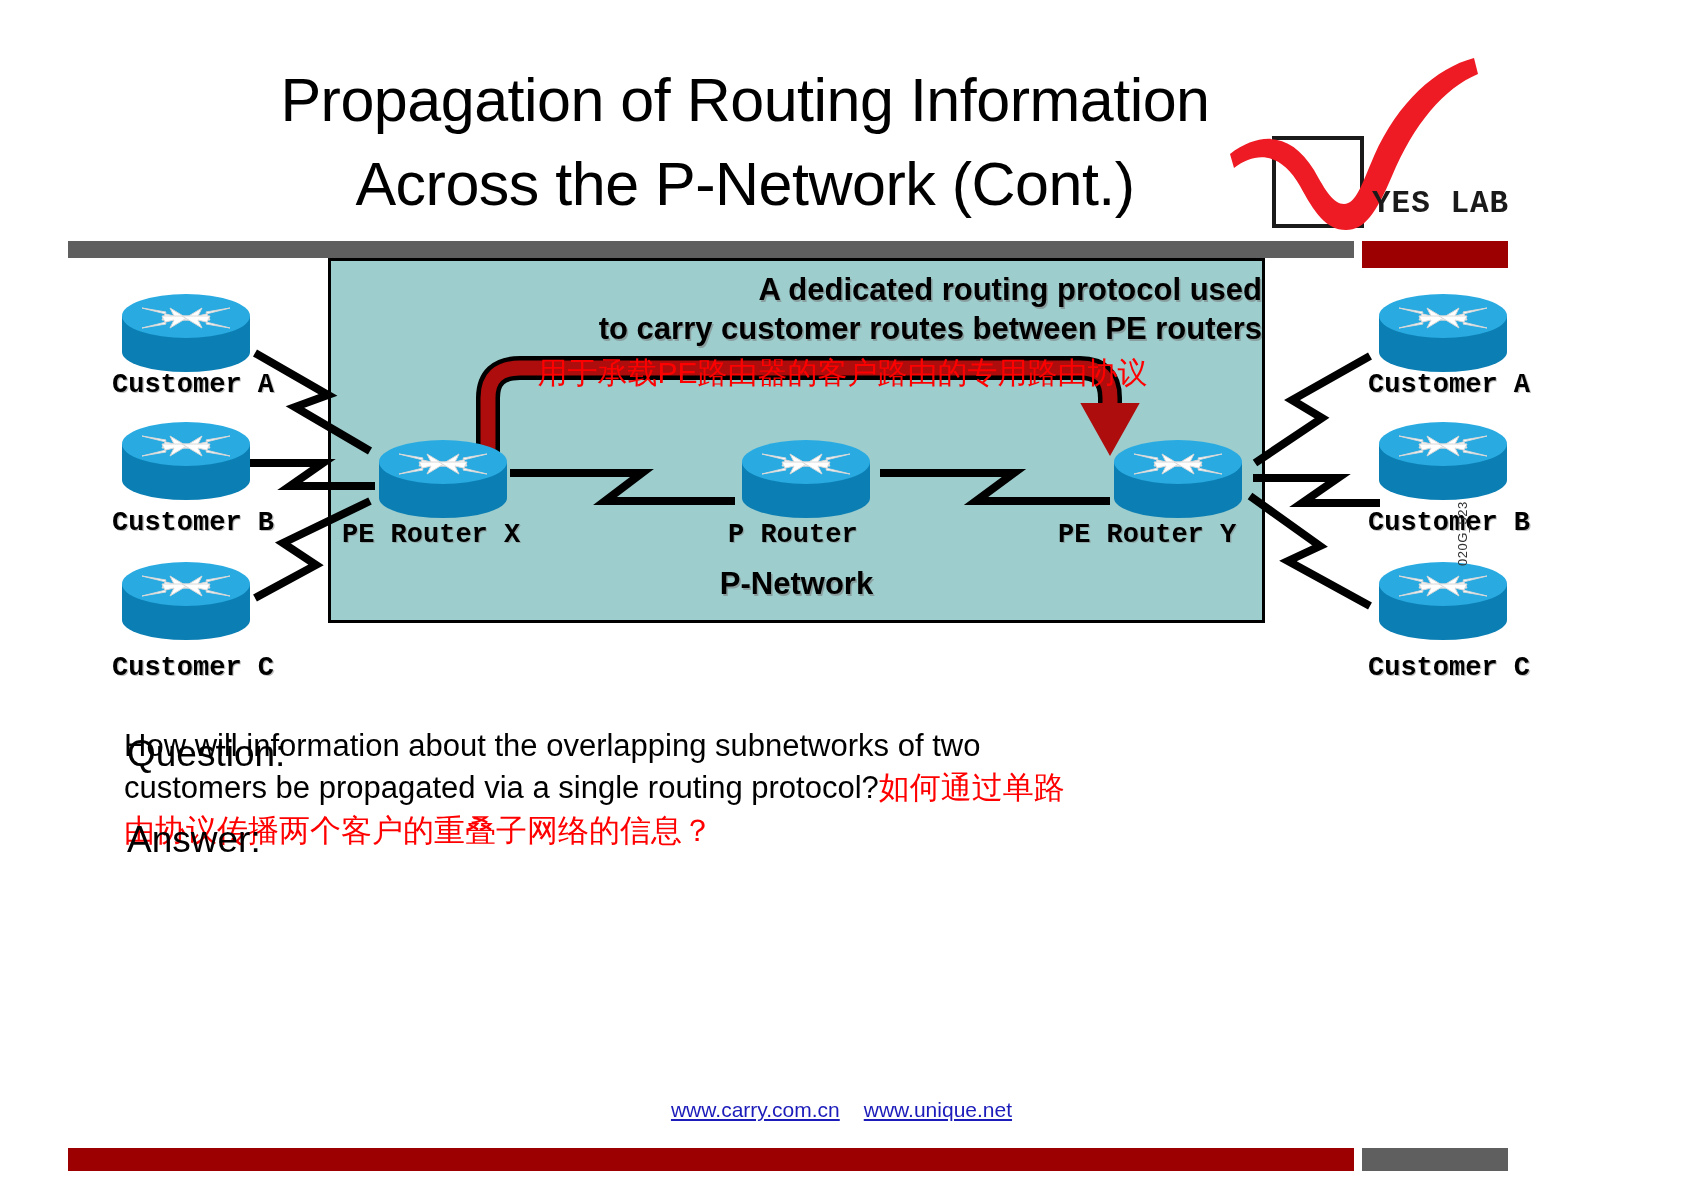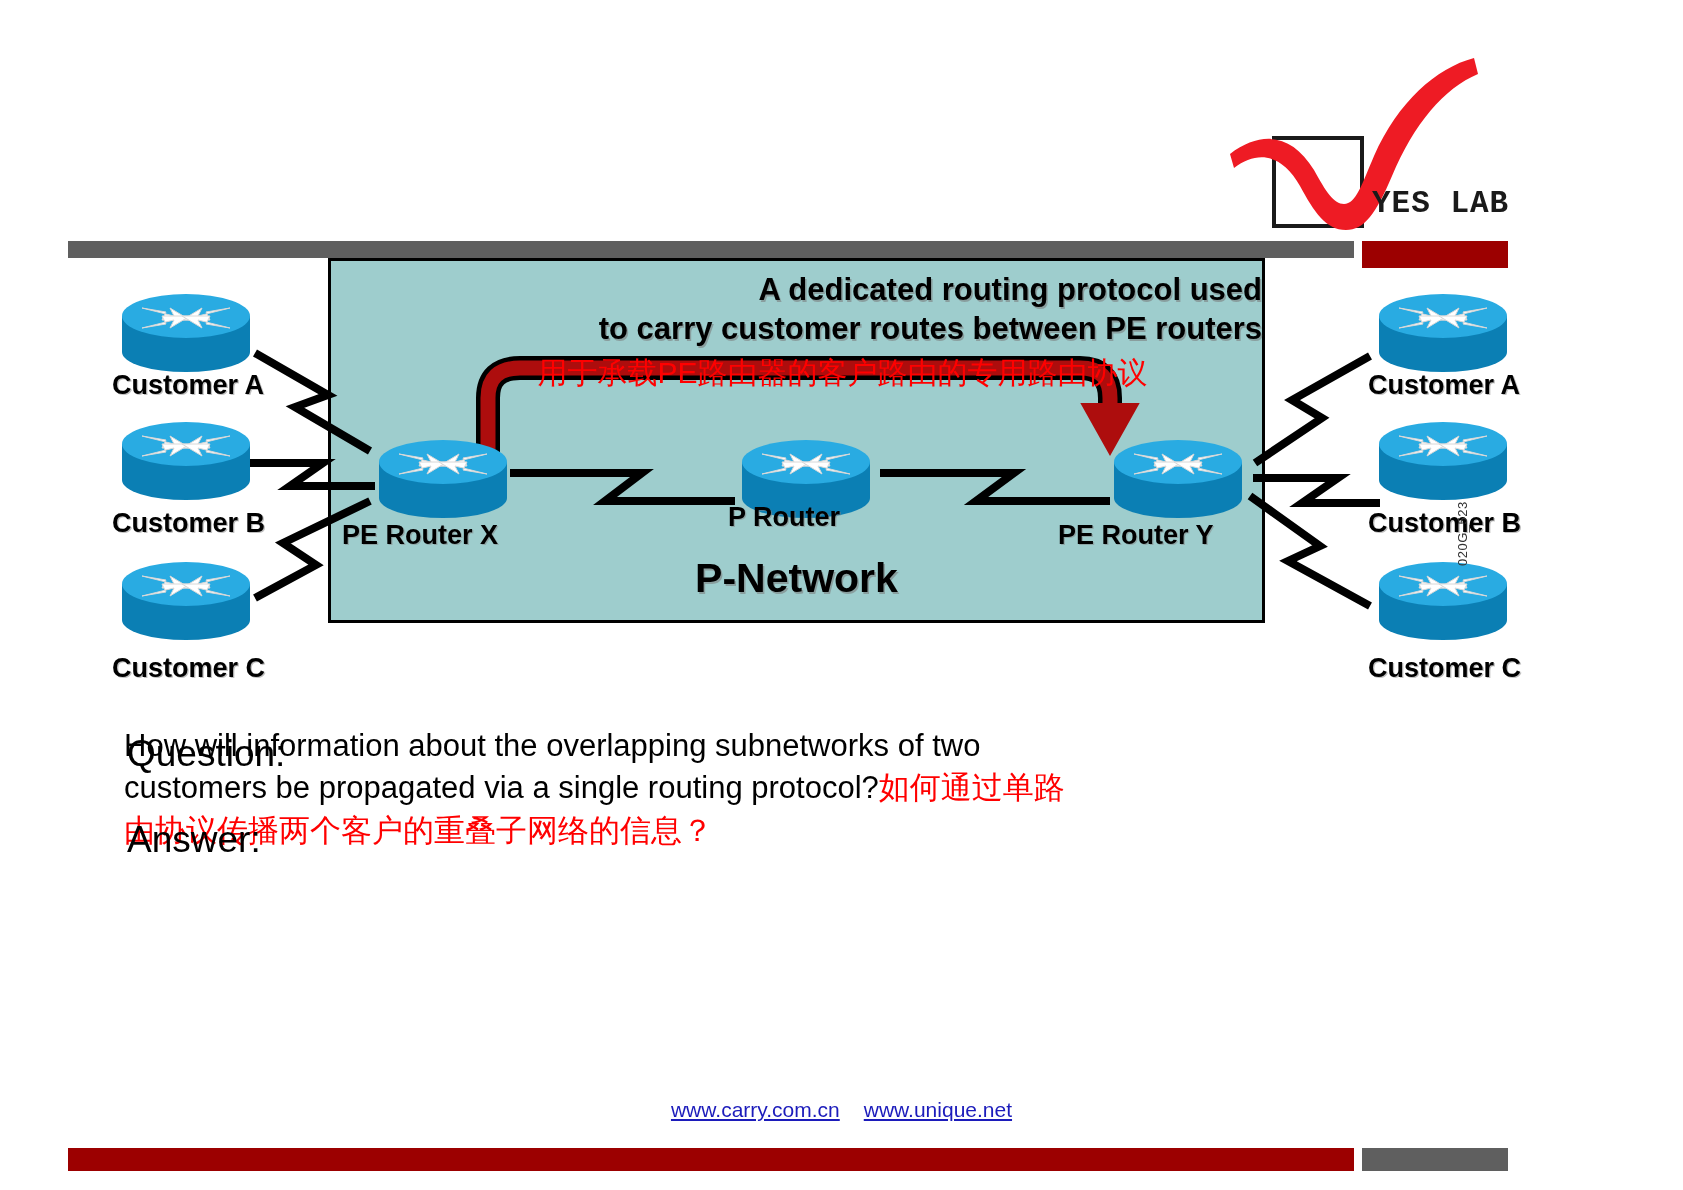--- a/index.html
+++ b/index.html
@@ -117,37 +117,37 @@
     color: #ff0000;
     font-family: "Liberation Sans", sans-serif;
     z-index: 6;
     white-space: nowrap;
   }
   .pnet-label {
     position: absolute;
     left: 0; bottom: 18px;
     width: 100%;
     text-align: center;
-    font-size: 41px;
+    font-size: 31px;
     font-weight: bold;
     color: #000000;
     font-family: "Liberation Sans", sans-serif;
     text-shadow: 1.5px 1.5px 0 rgba(120,120,120,0.55);
   }
 
   
   .router { position: absolute; width: 136px; height: 84px; }
   .router svg { display: block; width: 136px; height: 84px; }
 
   .node-label {
     position: absolute;
     font-size: 27px;
     font-weight: bold;
     color: #000000;
-    font-family: Liberation Sans, sans-serif;
+    font-family: Liberation Mono, monospace;
     white-space: nowrap;
     text-shadow: 1.2px 1.2px 0 rgba(130,130,130,0.5);
   }
 
   .links-svg {
     position: absolute;
     left: 0; top: 0;
     width: 1545px; height: 445px;
     overflow: visible;
     pointer-events: none;
@@ -218,20 +218,24 @@
     left: 1362px; top: 1148px;
     width: 146px; height: 23px;
     background: #5f5f5f;
   }
 </style>
 </head>
 <body>
 
 <div id="slide">
 
+  <div class="title-block">
+    <span class="title-line">Propagation of Routing Information</span>
+    <span class="title-line">Across the P-Network (Cont.)</span>
+  </div>
 
   <div class="logo">
     <div class="logo-box"></div>
     <svg class="logo-check" width="260" height="175" viewBox="0 0 260 175">
       <path d="M8 96 C 40 72, 70 76, 92 112 C 104 134, 112 146, 122 146 C 134 146, 140 126, 152 98 C 176 44, 214 10, 252 0 L 256 16 C 222 30, 192 66, 170 118 C 154 156, 142 172, 124 172 C 104 172, 92 154, 78 128 C 60 96, 36 92, 12 110 Z" fill="#ee1b24"></path>
     </svg>
     <div class="logo-text">YES LAB</div>
   </div>
 
   <div class="bar-grey-top"></div>
@@ -356,21 +360,21 @@
           <rect x="4" y="26" width="128" height="36" fill="#0b7fb4"></rect>
           <ellipse cx="68" cy="26" rx="64" ry="22" fill="#29abe2"></ellipse>
           <g fill="#ffffff" stroke="#d8d8d8" stroke-width="1">
             <path d="M24 18 L56 26 L52 18 L72 30 L44 30 L48 22 Z"></path>
             <path d="M112 18 L80 26 L84 18 L64 30 L92 30 L88 22 Z"></path>
             <path d="M24 38 L56 30 L52 38 L72 26 L44 26 L48 34 Z"></path>
             <path d="M112 38 L80 30 L84 38 L64 26 L92 26 L88 34 Z"></path>
           </g>
         </svg>
     </div>
-    <div class="node-label" style="left:658px; top:244px;text-align:center;">P Router</div>
+    <div class="node-label" style="left:658px; top:262px;text-align:center;">P Router</div>
 
     <div class="router" style="left:1040px; top:178px;">
       <svg viewBox="0 0 136 84">
           <ellipse cx="68" cy="62" rx="64" ry="20" fill="#0b7fb4"></ellipse>
           <rect x="4" y="26" width="128" height="36" fill="#0b7fb4"></rect>
           <ellipse cx="68" cy="26" rx="64" ry="22" fill="#29abe2"></ellipse>
           <g fill="#ffffff" stroke="#d8d8d8" stroke-width="1">
             <path d="M24 18 L56 26 L52 18 L72 30 L44 30 L48 22 Z"></path>
             <path d="M112 18 L80 26 L84 18 L64 30 L92 30 L88 22 Z"></path>
             <path d="M24 38 L56 30 L52 38 L72 26 L44 26 L48 34 Z"></path>

